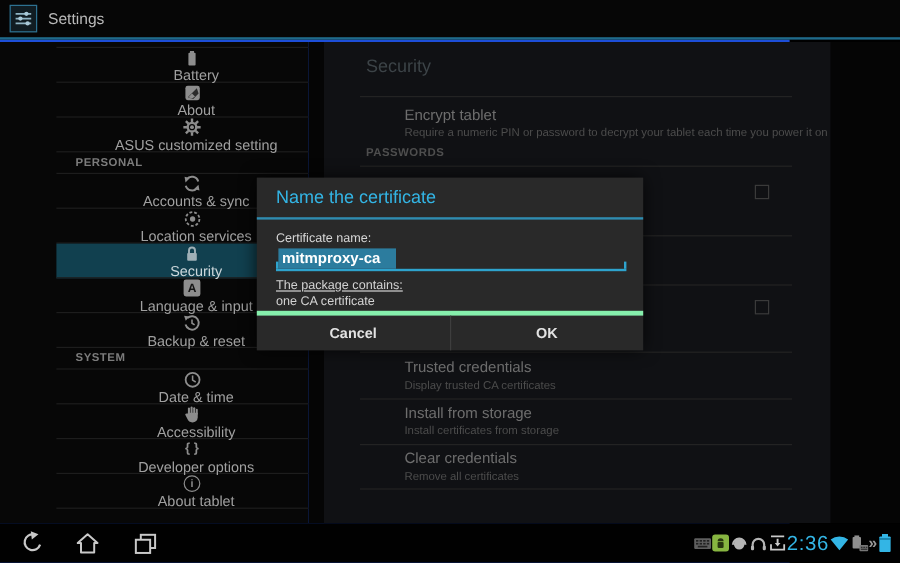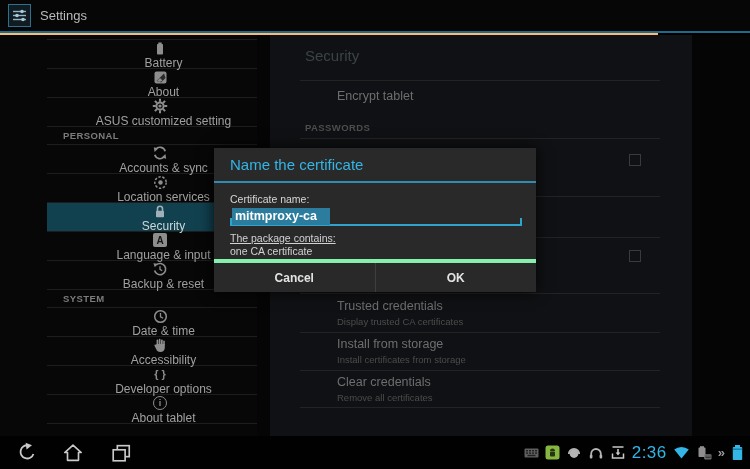--- a/index.html
+++ b/index.html
@@ -1,18 +1,18 @@
 <!DOCTYPE html>
 <html><head>
 <meta charset="utf-8">
 <style>
   * { margin:0; padding:0; box-sizing:border-box; }
   html,body { width:750px; height:469px; background:#000; overflow:hidden; }
   body { font-family:"Liberation Sans", sans-serif; position:relative; }
-  #screen { position:absolute; inset:0; width:658px; height:469px; background:#fdba74; }
+  #screen { position:absolute; inset:0; width:658px; height:469px; background:#1d4ed8; }
 
   
   .action-bar { position:absolute; left:0; top:0; width:750px; height:33px; background:#060606;
                 display:flex; align-items:center; border-bottom:2px solid #1f6a8a; }
   .app-icon { width:23px; height:23px; margin-left:8px; background:#101c22; border:1px solid #2d7191;
               display:flex; align-items:center; justify-content:center; }
   .action-title { color:#b9b9b9; font-size:13px; margin-left:9px; }
 
   
   .sidebar { position:absolute; left:0; top:35px; width:257px; height:401px; background:#070707; }
@@ -59,21 +59,21 @@
   .dlg-buttons { position:absolute; left:0; top:111px; width:322px; height:33px; display:flex;
                  border-top:4px solid #86efac; }
   .dlg-btn { flex:1; display:flex; align-items:center; justify-content:center; color:#e3e3e3;
              font-size:12px; font-weight:bold; cursor:default; }
   .dlg-btn.ok { border-left:1px solid #3e3e3e; }
 
   
   .navbar { position:absolute; left:0; top:436px; width:750px; height:33px; background:#010101; z-index:20;
             display:flex; align-items:center; }
   .nav-btn { width:34px; height:28px; display:flex; align-items:center; justify-content:center; }
-  .status { position:absolute; right:6px; top:0; height:33px; display:flex; align-items:center; gap:6px; }
+  .status { position:absolute; right:6px; top:0; height:33px; display:flex; align-items:center; }
   .time { color:#33b5e5; font-size:17px; letter-spacing:.5px; }
   .chev { color:#9a9a9a; font-size:13px; font-weight:bold; }
 </style>
 </head>
 <body>
 
 <div id="screen">
 
   <div class="action-bar">
     <div class="app-icon">
@@ -223,20 +223,21 @@
       <span class="lbl">About tablet</span>
     </div>
   </div>
 
   <div class="content-pane">
     <div class="card">
       <div class="c-title">Security</div>
       <div class="cdiv" style="top:45px"></div>
 
       <div class="c-row-title" style="top:54px">Encrypt tablet</div>
+      <div class="c-row-sub" style="top:70px">Require a numeric PIN or password to decrypt your tablet each time you power it on</div>
 
       <div class="c-header" style="top:87px">PASSWORDS</div>
       <div class="cdiv" style="top:103px"></div>
 
       <div class="checkbox" style="left:359px; top:119px"></div>
       <div class="cdiv" style="top:161px"></div>
       <div class="cdiv" style="top:202px"></div>
       <div class="checkbox" style="left:359px; top:215px"></div>
       <div class="cdiv" style="top:258px"></div>
 

